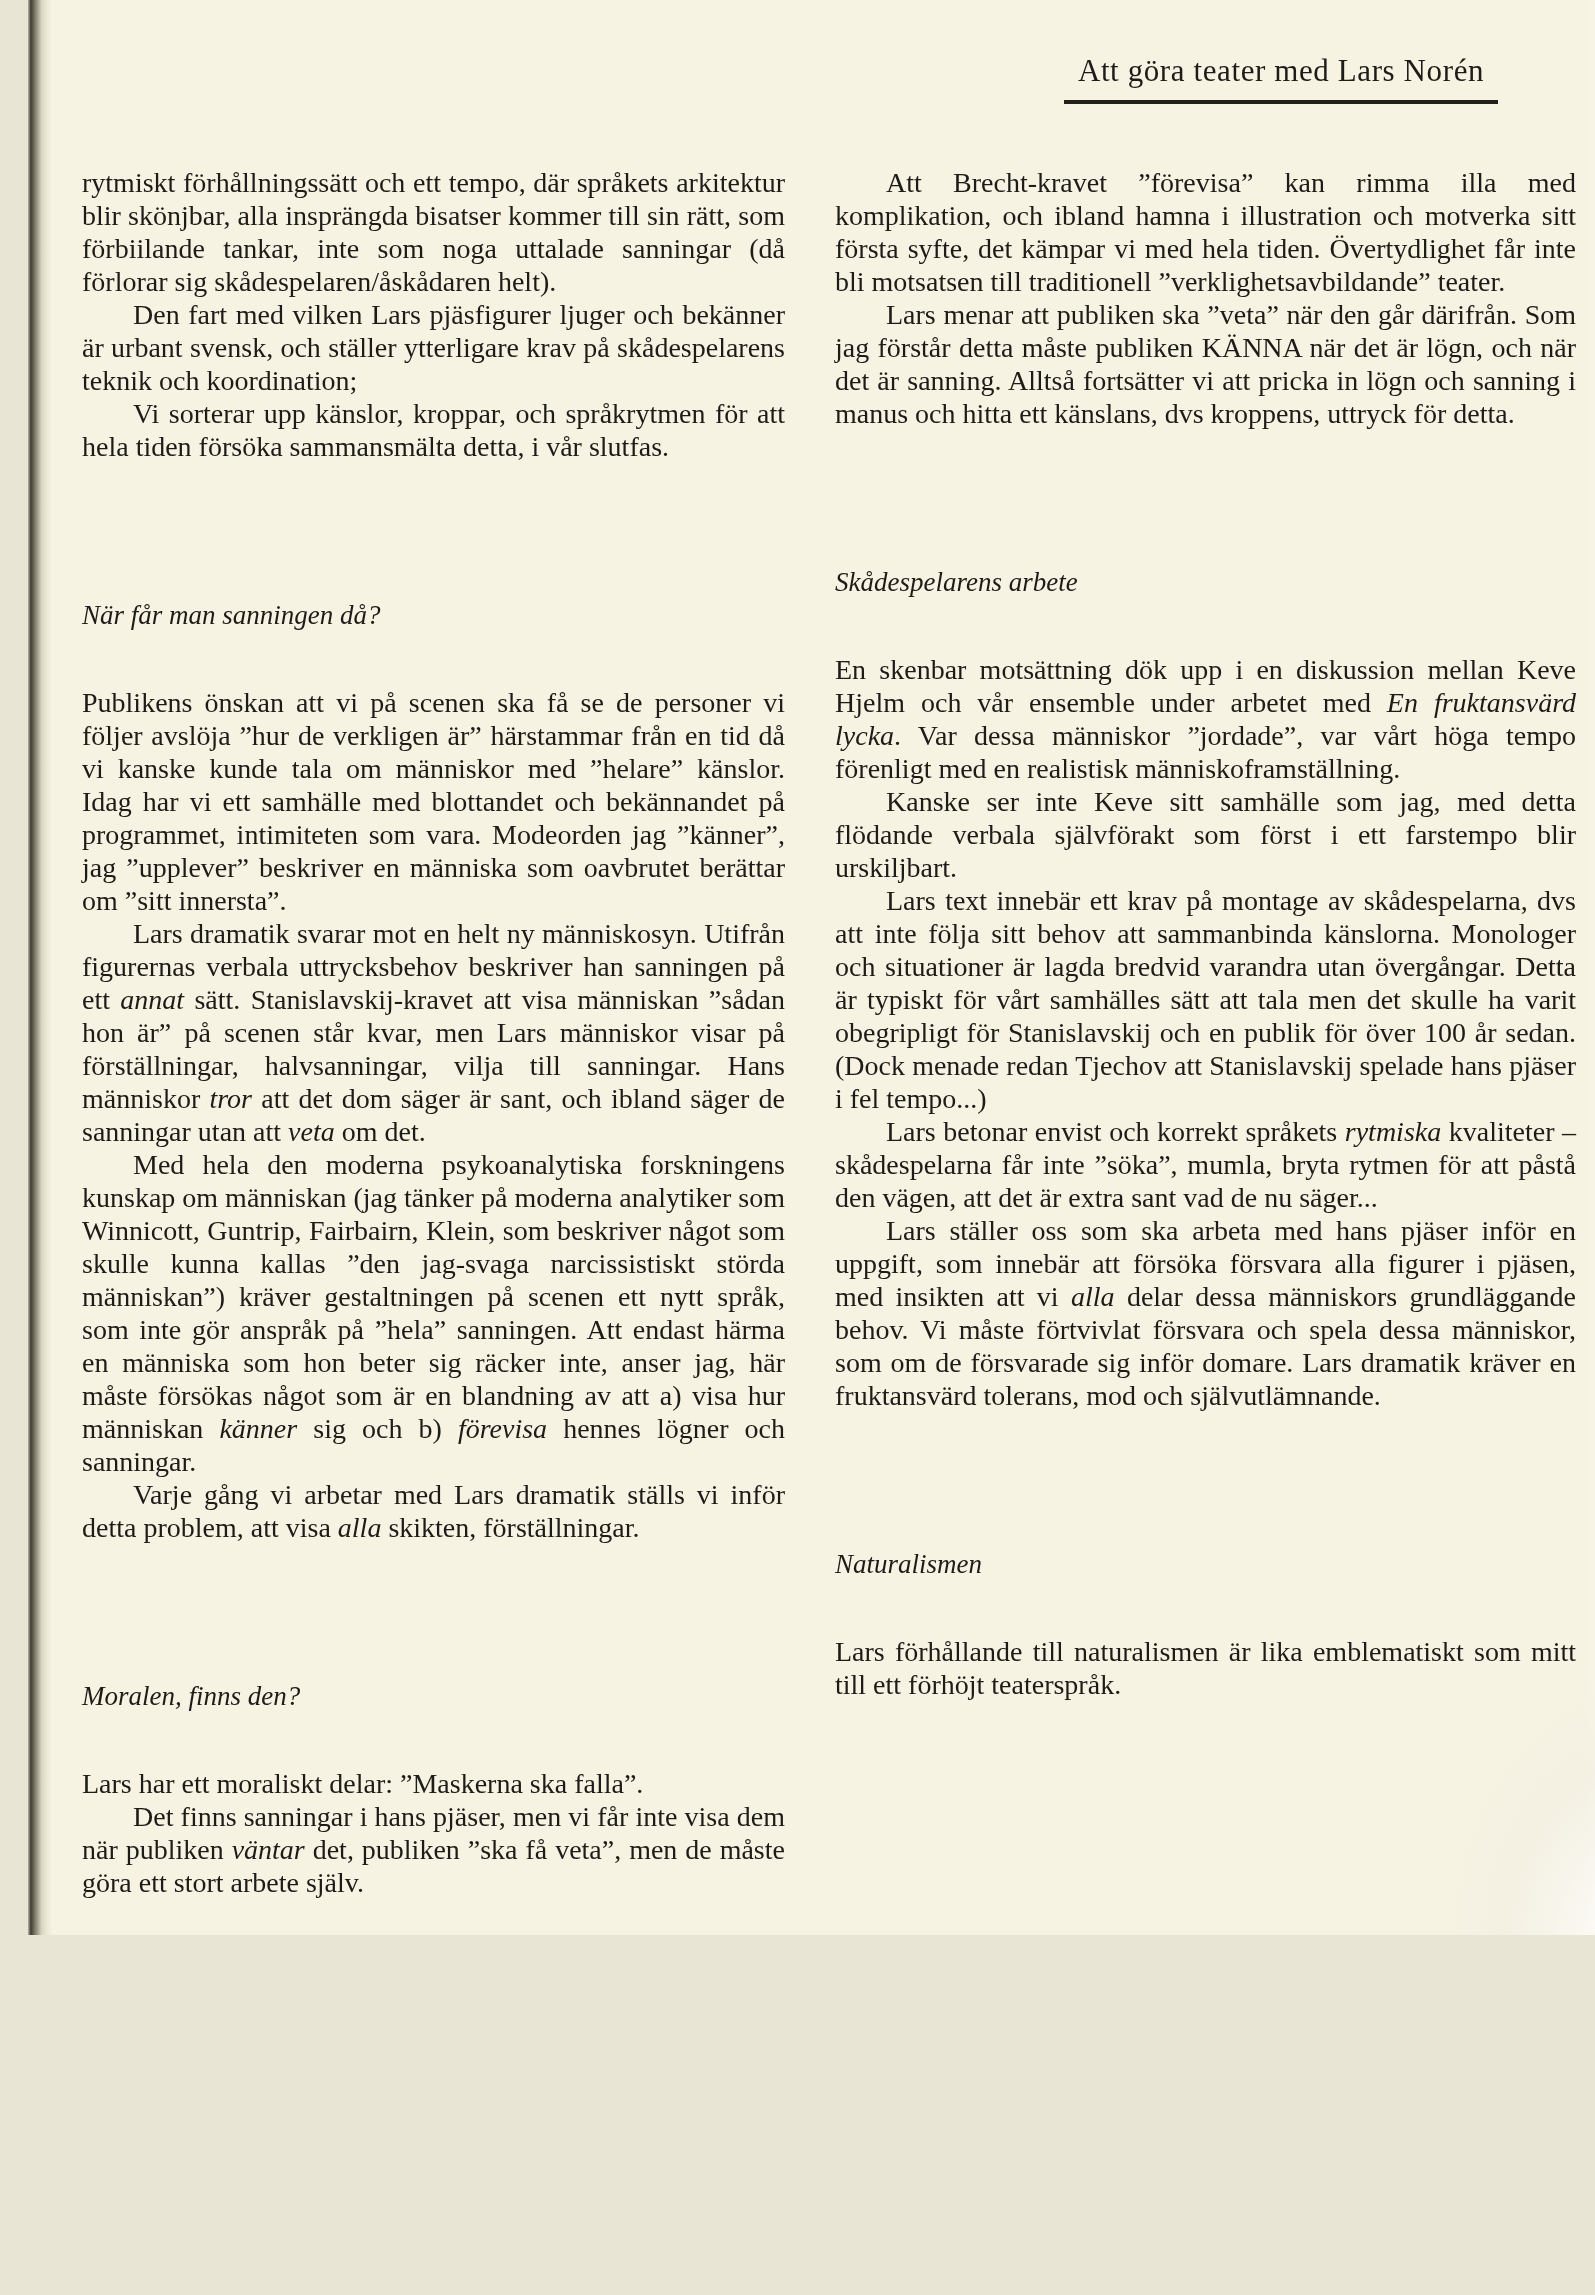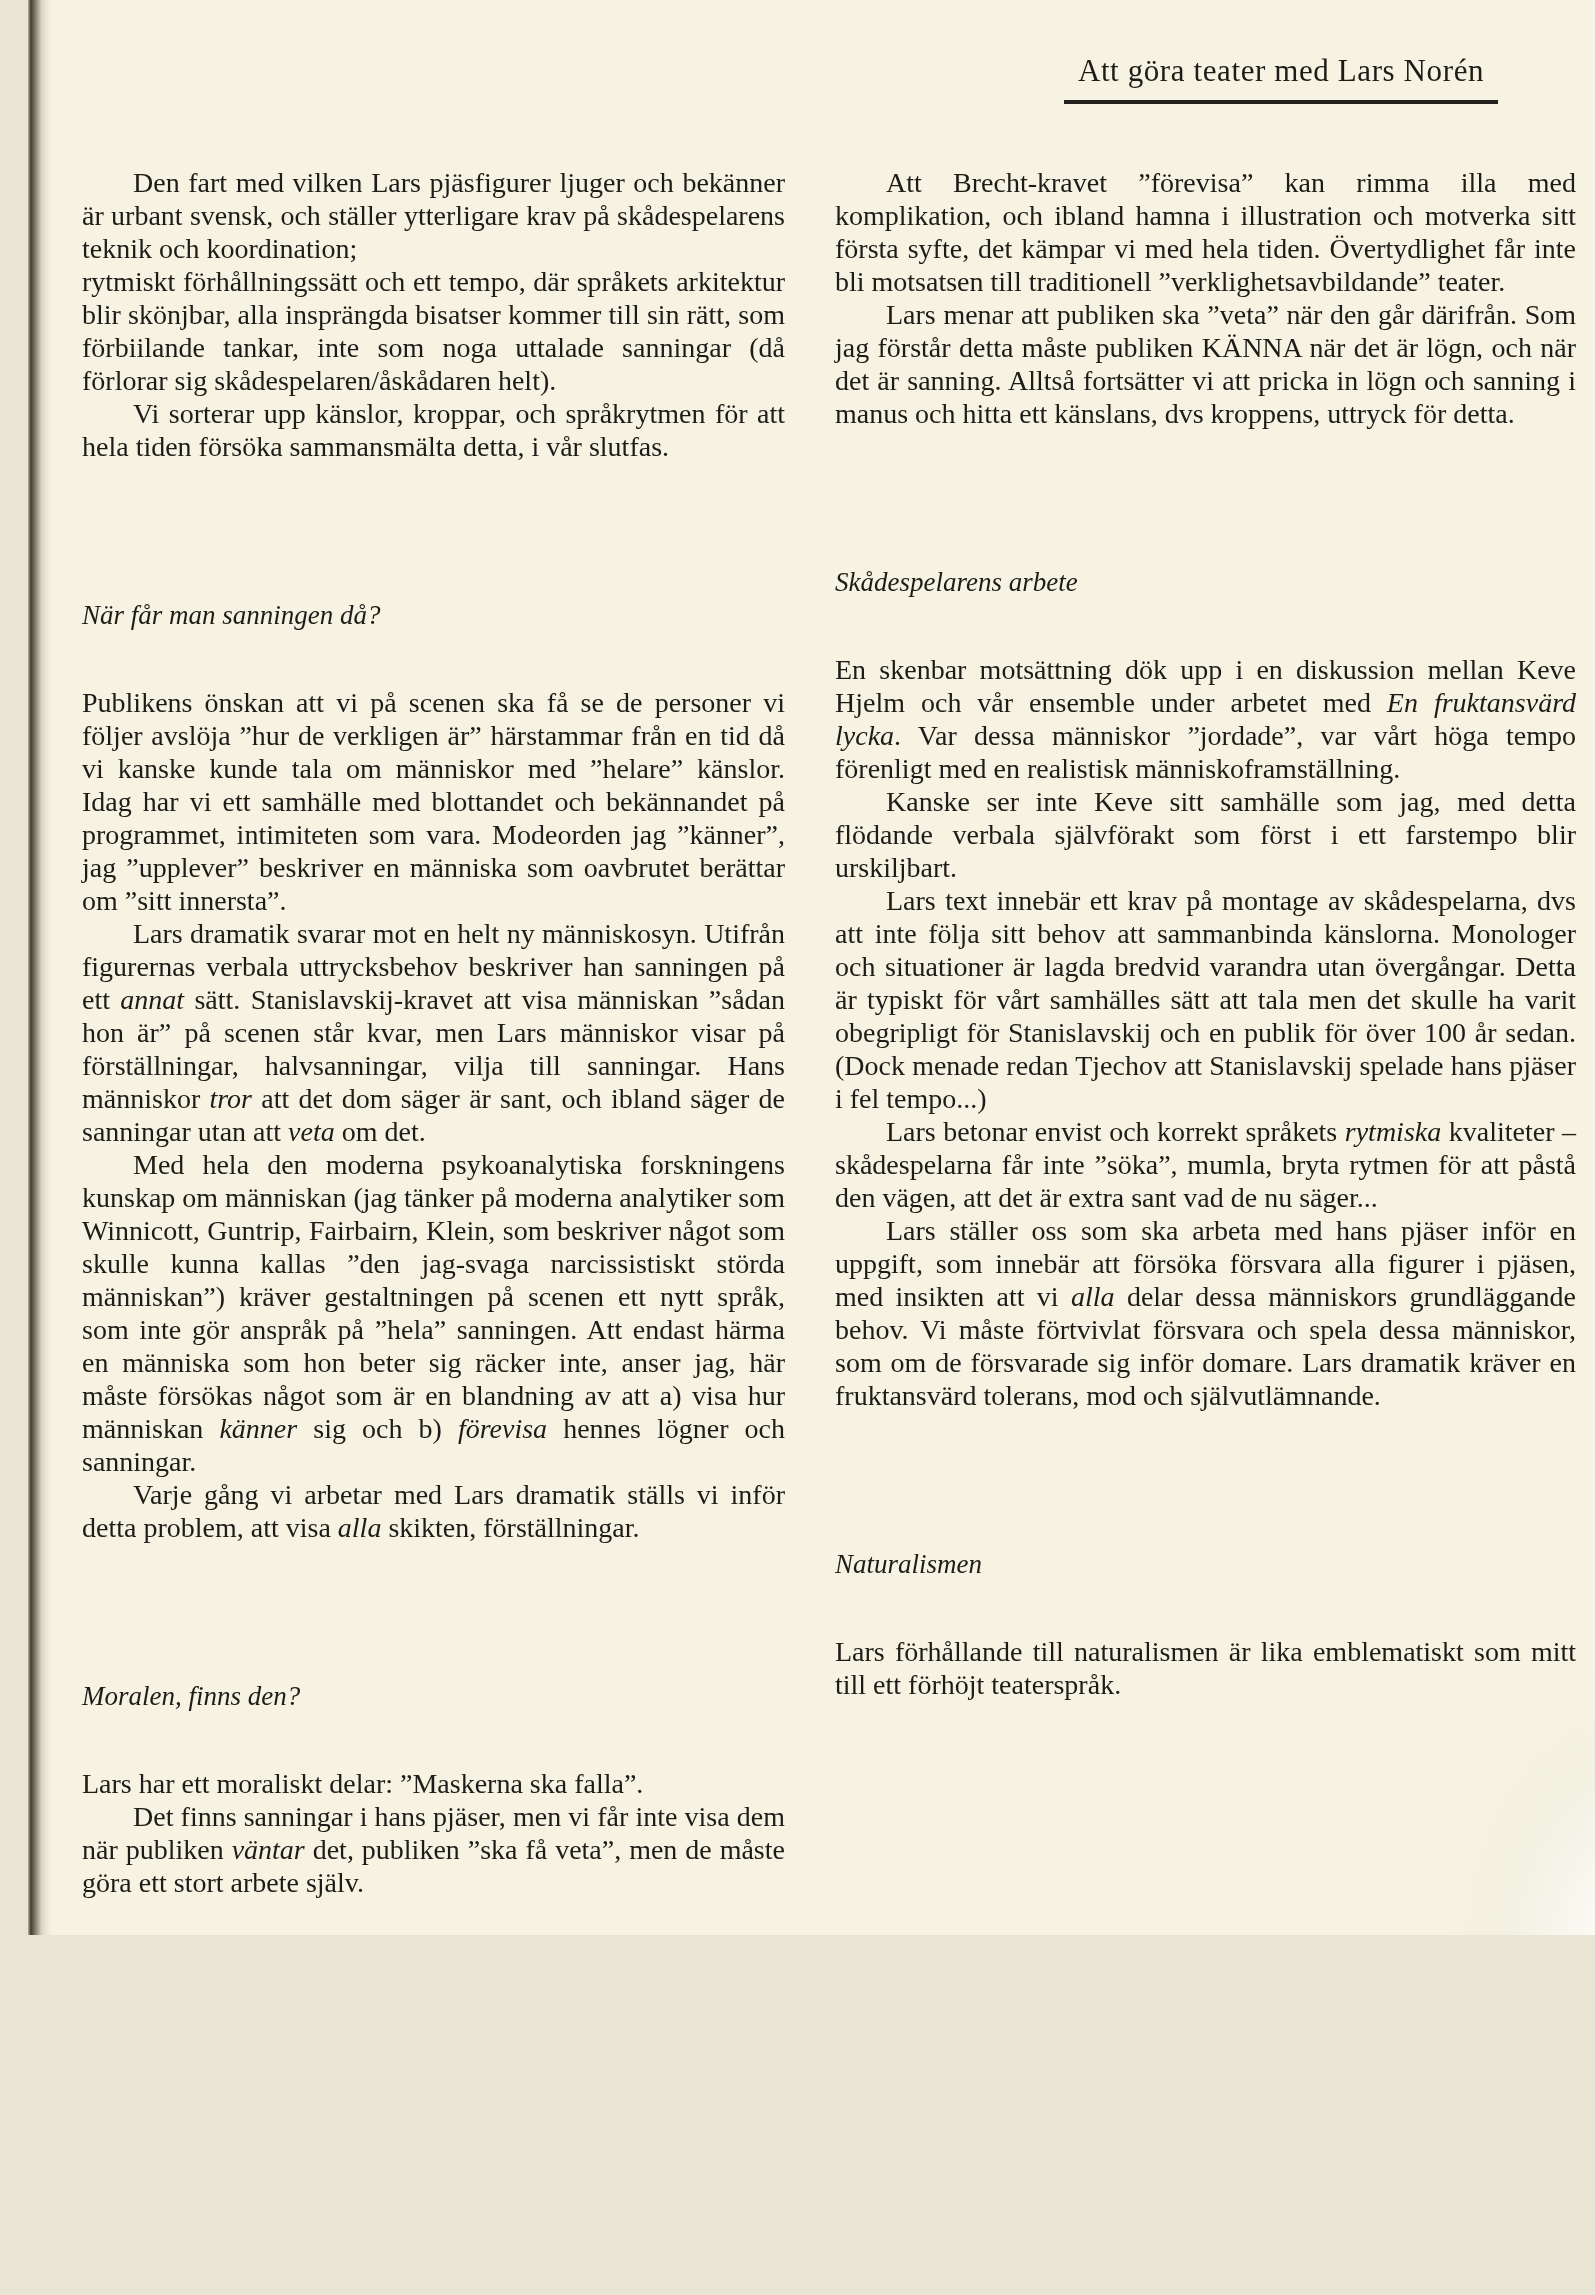--- a/index.html
+++ b/index.html
@@ -65,22 +65,22 @@
 </style>
 </head>
 <body>
 
 <div class="page">
   <div class="page-edge"></div>
 
   <div class="running-header">Att göra teater med Lars Norén</div>
 
   <div class="column column-left">
+      <div class="para"><span>rytmiskt förhållningssätt och ett tempo, där språkets arkitektur blir skönjbar, alla insprängda bisatser kommer till sin rätt, som förbiilande tankar, inte som noga uttalade sanningar (då förlorar sig skådespelaren/åskådaren helt).</span></div>
       <div class="para indent"><span>Den fart med vilken Lars pjäsfigurer ljuger och bekänner är urbant svensk, och ställer ytterligare krav på skådespelarens teknik och koordination;</span></div>
-      <div class="para"><span>rytmiskt förhållningssätt och ett tempo, där språkets arkitektur blir skönjbar, alla insprängda bisatser kommer till sin rätt, som förbiilande tankar, inte som noga uttalade sanningar (då förlorar sig skådespelaren/åskådaren helt).</span></div>
       <div class="para indent"><span>Vi sorterar upp känslor, kroppar, och språkrytmen för att hela tiden försöka sammansmälta detta, i vår slutfas.</span></div>
       <div class="heading"><span class="it">När får man sanningen då?</span></div>
       <div class="para"><span>Publikens önskan att vi på scenen ska få se de personer vi följer avslöja ”hur de verkligen är” härstammar från en tid då vi kanske kunde tala om människor med ”helare” känslor. Idag har vi ett samhälle med blottandet och bekännandet på programmet, intimiteten som vara. Modeorden jag ”känner”, jag ”upplever” beskriver en människa som oavbrutet berättar om ”sitt innersta”.</span></div>
       <div class="para indent"><span>Lars dramatik svarar mot en helt ny människosyn. Utifrån figurernas verbala uttrycksbehov beskriver han sanningen på ett </span><span class="it">annat</span><span> sätt. Stanislavskij-kravet att visa människan ”sådan hon är” på scenen står kvar, men Lars människor visar på förställningar, halvsanningar, vilja till sanningar. Hans människor </span><span class="it">tror</span><span> att det dom säger är sant, och ibland säger de sanningar utan att </span><span class="it">veta</span><span> om det.</span></div>
       <div class="para indent"><span>Med hela den moderna psykoanalytiska forskningens kunskap om människan (jag tänker på moderna analytiker som Winnicott, Guntrip, Fairbairn, Klein, som beskriver något som skulle kunna kallas ”den jag-svaga narcissistiskt störda människan”) kräver gestaltningen på scenen ett nytt språk, som inte gör anspråk på ”hela” sanningen. Att endast härma en människa som hon beter sig räcker inte, anser jag, här måste försökas något som är en blandning av att a) visa hur människan </span><span class="it">känner</span><span> sig och b) </span><span class="it">förevisa</span><span> hennes lögner och sanningar.</span></div>
       <div class="para indent"><span>Varje gång vi arbetar med Lars dramatik ställs vi inför detta problem, att visa </span><span class="it">alla</span><span> skikten, förställningar.</span></div>
       <div class="heading"><span class="it">Moralen, finns den?</span></div>
       <div class="para"><span>Lars har ett moraliskt delar: ”Maskerna ska falla”.</span></div>
       <div class="para indent"><span>Det finns sanningar i hans pjäser, men vi får inte visa dem när publiken </span><span class="it">väntar</span><span> det, publiken ”ska få veta”, men de måste göra ett stort arbete själv.</span></div>
     </div>

